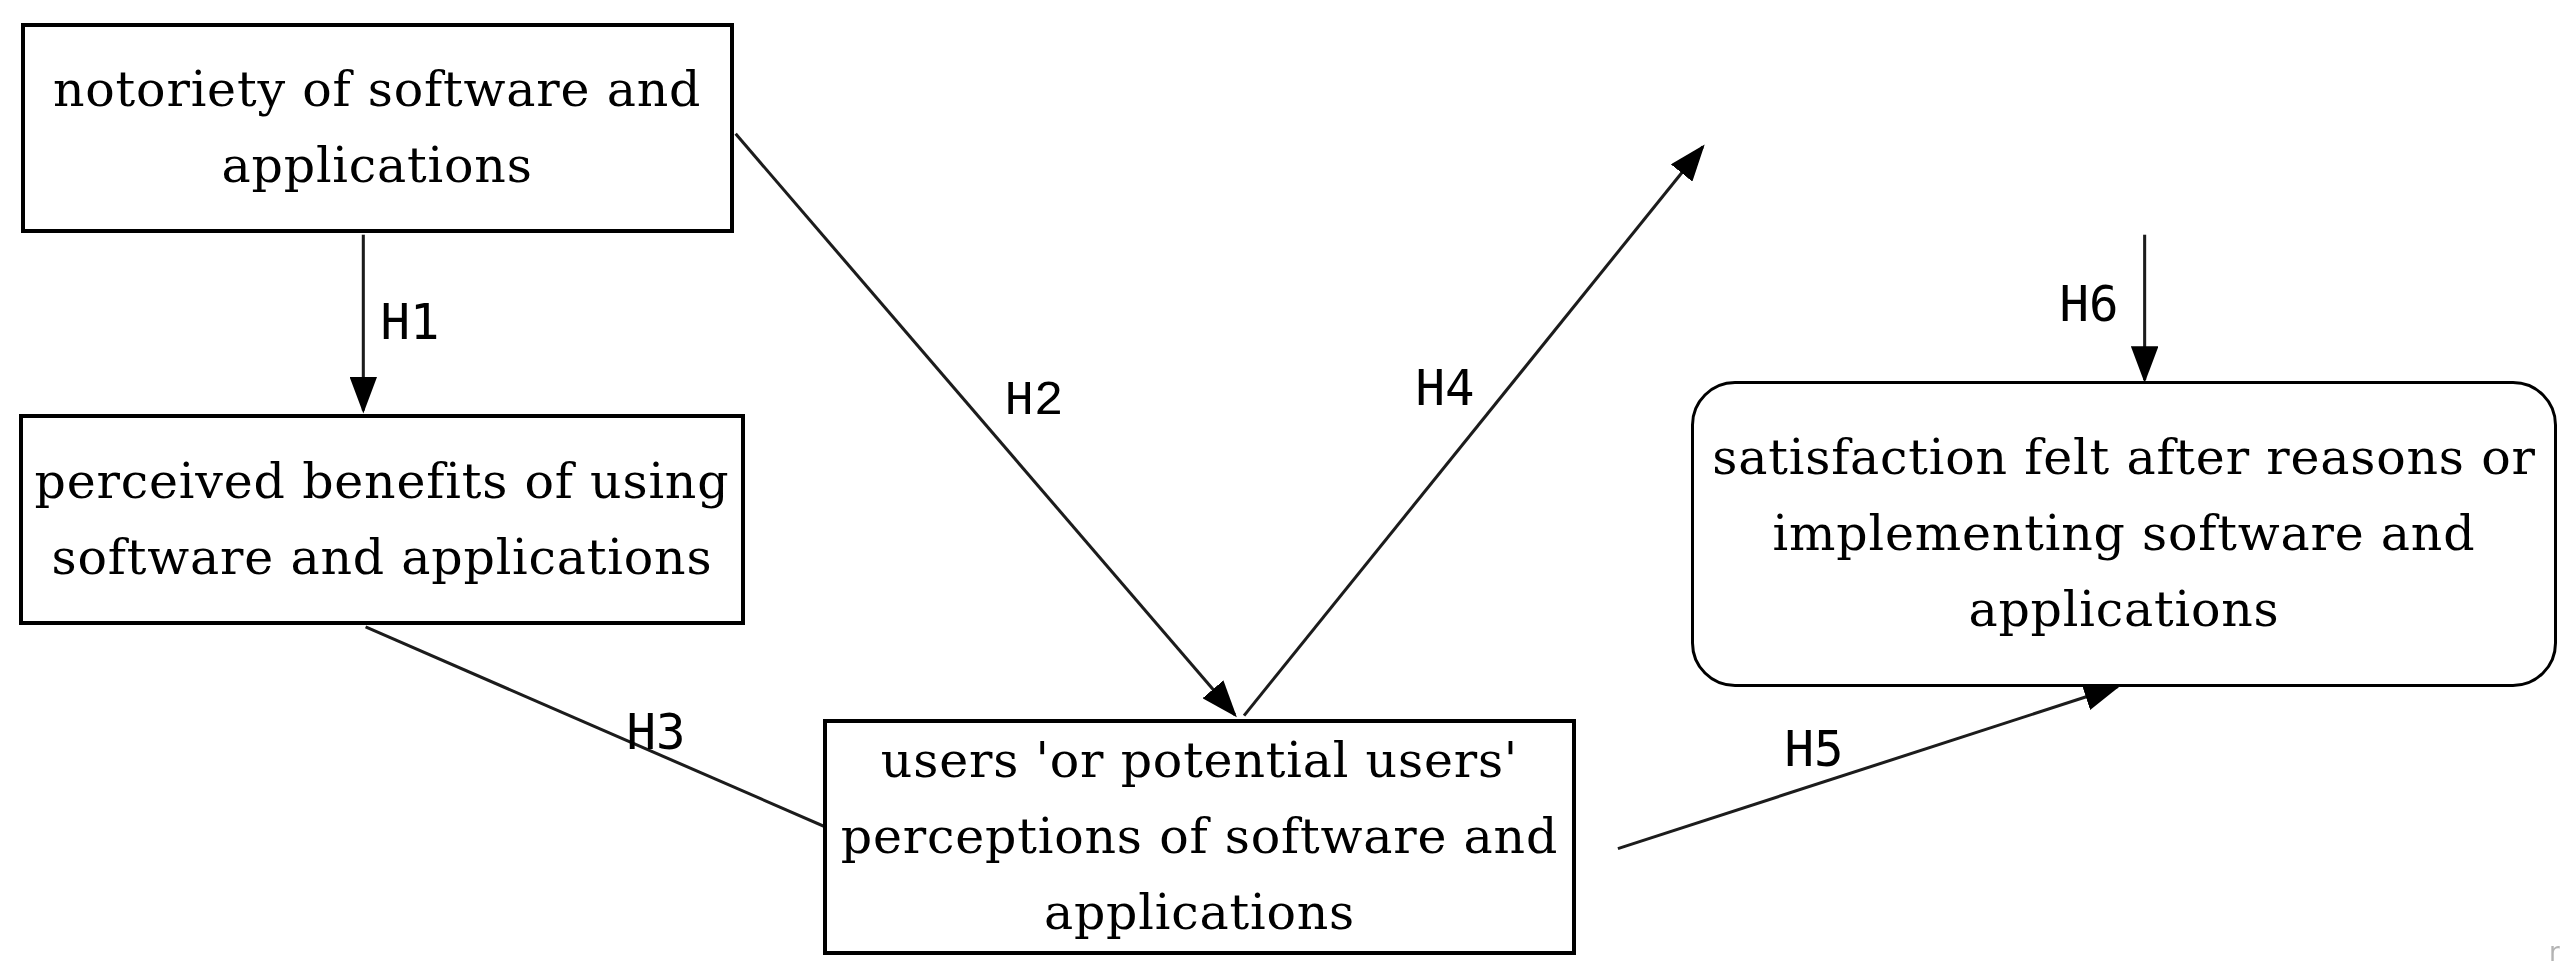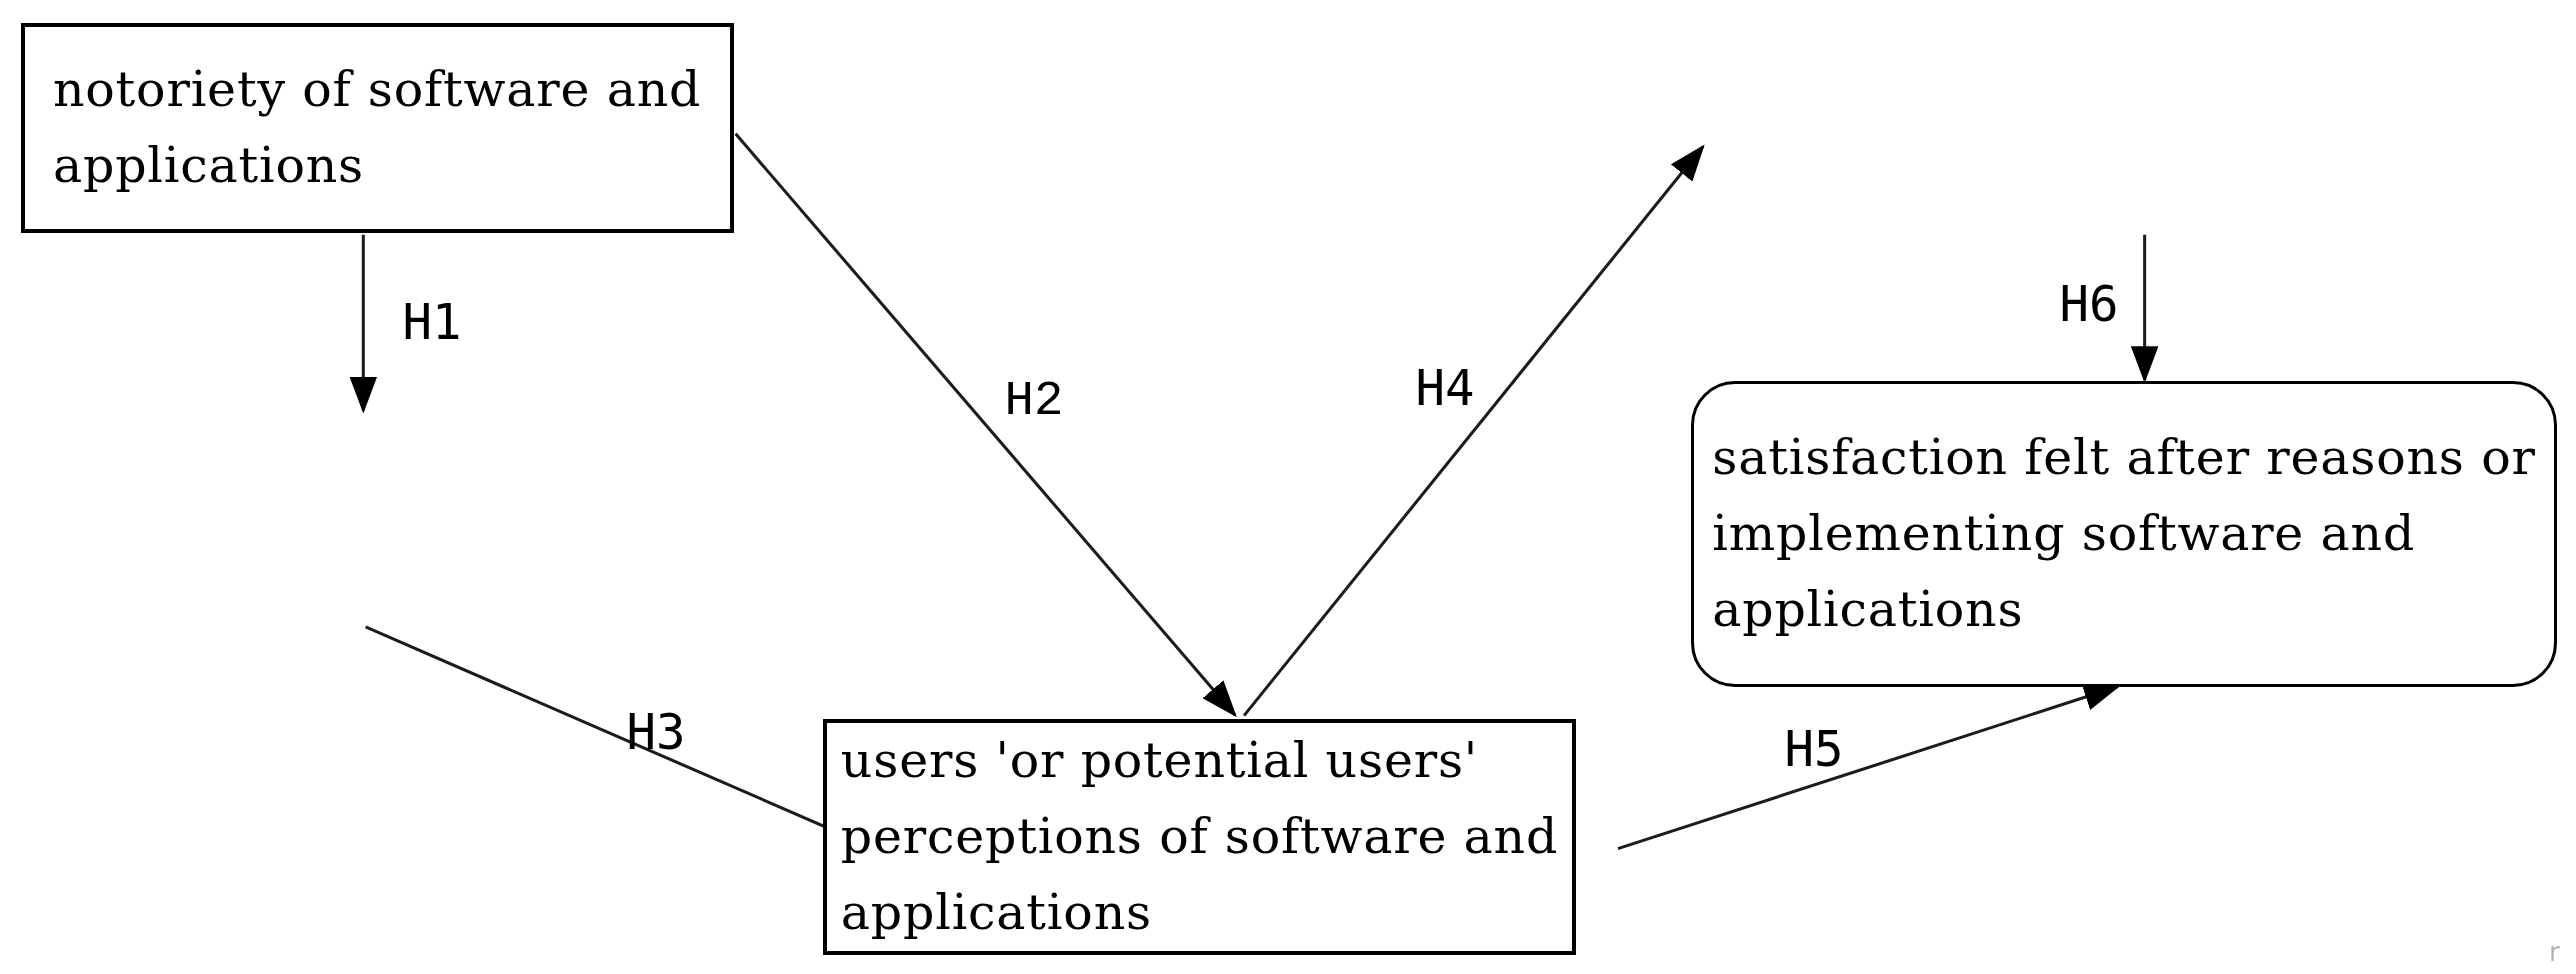--- a/index.html
+++ b/index.html
@@ -26,41 +26,41 @@
   }
   .node {
     position: absolute;
     box-sizing: border-box;
     background: #ffffff;
     border: 4.6px solid #000000;
     color: #000000;
     display: flex;
     align-items: center;
     justify-content: center;
-    text-align: left;
+    text-align: center;
     font-size: 49px;
     line-height: 76px;
     white-space: pre;
     letter-spacing: 0.8px;
   }
   .node-notoriety        { left: 20.6px;   top: 23px;   width: 713px;  height: 210px; }
   .node-benefits         { left: 19px;   top: 414px;  width: 726px;  height: 211px; }
   .node-perceptions      { left: 823px; top: 719px;  width: 753px;  height: 236px; }
   .node-reasons          { left: 1707px; top: 22px;   width: 847px; height: 212px; }
   .node-satisfaction     { left: 1691px; top: 381px;  width: 866px; height: 306px;
                            border-width: 3.8px; border-radius: 44px; }
   .edge-label {
     position: absolute;
     transform: translate(-50%, -50%);
     font-family: "DejaVu Sans Mono", monospace;
     font-size: 49px;
     color: #000000;
     white-space: pre;
   }
-  .edge-label-h1 { left: 410px;  top: 322px; margin-left: 22px; }
+  .edge-label-h1 { left: 410px;  top: 322px; }
   .edge-label-h2 { left: 1034px; top: 401px; font-family: Liberation Mono, monospace; }
   .edge-label-h3 { left: 656px;  top: 732px; }
   .edge-label-h4 { left: 1445px; top: 388px; }
   .edge-label-h5 { left: 1814px; top: 749px; }
   .edge-label-h6 { left: 2089px; top: 304px; }
   .stray-mark {
     position: absolute;
     left: 2549px;
     top: 939px;
     font-family: "DejaVu Sans", sans-serif;
@@ -86,20 +86,24 @@
     <line x1="1627" y1="936" x2="2227" y2="192" stroke="#1c1c1c" stroke-width="4" marker-end="url(#ah)"></line>
     <line x1="2116" y1="1110" x2="2770" y2="898" stroke="#1c1c1c" stroke-width="4" marker-end="url(#ah)"></line>
     <line x1="2805" y1="307" x2="2805" y2="497" stroke="#1c1c1c" stroke-width="4" marker-end="url(#ah)"></line>
   </svg>
 
   <div class="node node-notoriety">
     <span>notoriety of software and
 applications</span>
   </div>
 
+  <div class="node node-benefits">
+    <span>perceived benefits of using
+software and applications</span>
+  </div>
 
   <div class="node node-perceptions">
     <span>users 'or potential users'
 perceptions of software and
 applications</span>
   </div>
 
 
   <div class="node node-satisfaction">
     <span>satisfaction felt after reasons or

